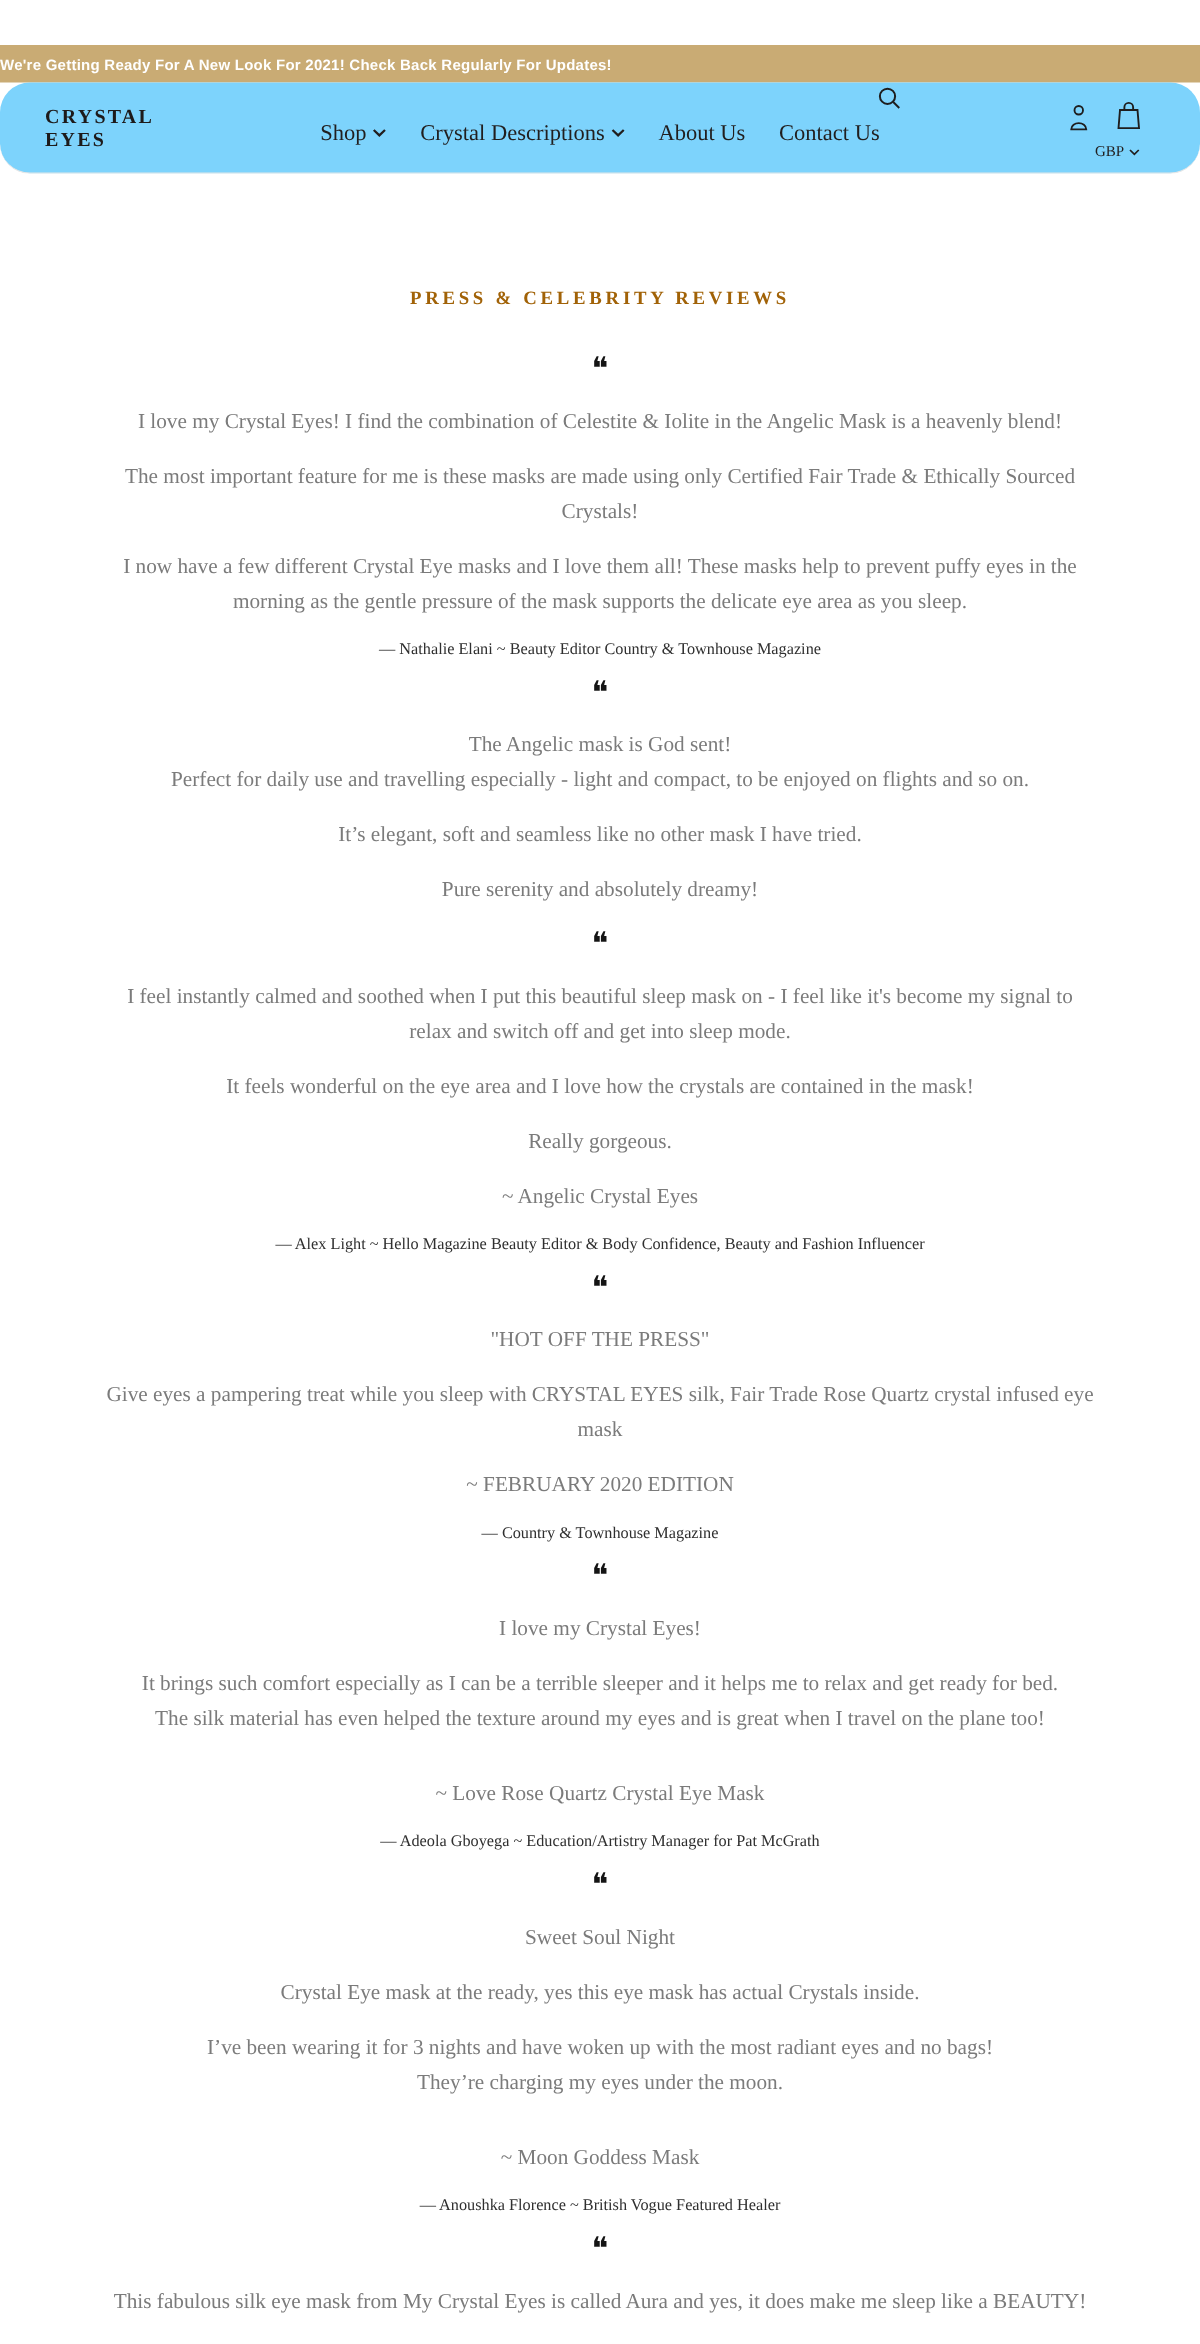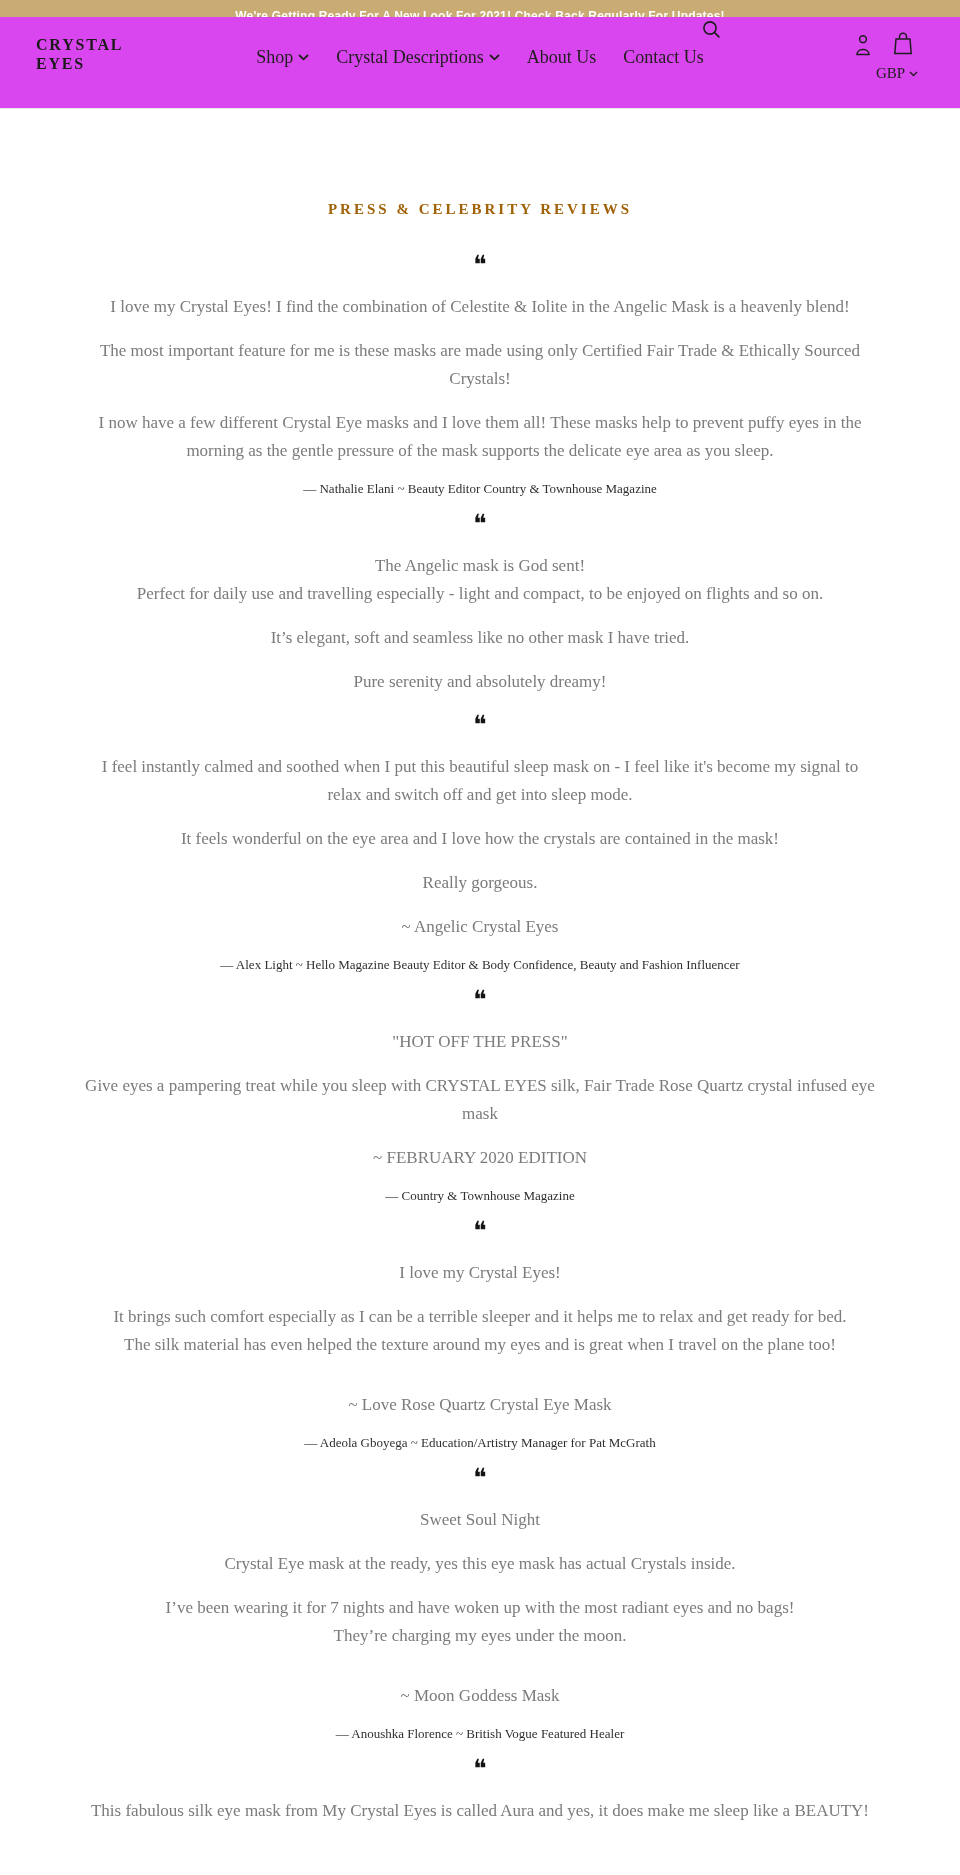--- a/index.html
+++ b/index.html
@@ -1,37 +1,38 @@
 <!DOCTYPE html>
 <html><head>
 <meta charset="utf-8">
 <style>
   * { margin: 0; padding: 0; box-sizing: border-box; }
   html, body { background: #ffffff; }
   body { font-family: "Liberation Serif", serif; width: 960px; margin: 0 auto; }
 
   
   .announcement {
-    height: 17px;
+    height: 30px;
     background: #c9ab74;
     color: #ffffff;
-    text-align: center;
     font-family: "Liberation Sans", sans-serif;
     font-size: 12px;
     font-weight: 700;
     line-height: 33px;
     letter-spacing: 0.2px;
+    margin-top: 36px;
   }
 
   
   .site-header {
     position: relative;
-    height: 92px;
-    background: #d946ef;
+    height: 73px;
+    background: #7dd3fc;
     border-bottom: 1px solid #e7e7e7;
+    border-radius: 24px;
   }
   .logo {
     position: absolute;
     left: 36px;
     top: 18px;
     font-size: 16px;
     font-weight: 700;
     letter-spacing: 1.8px;
     line-height: 19px;
     color: #1d1a1a;
@@ -58,21 +59,21 @@
   .search-btn  { left: 702px; top: 3px; }
   .account-btn { left: 854px; top: 17px; }
   .cart-btn    { left: 893px; top: 15px; }
   .currency {
     position: absolute;
     left: 876px;
     top: 48px;
     display: inline-flex;
     align-items: center;
     gap: 4px;
-    font-size: 15px;
+    font-size: 12px;
     color: #211e1e;
     cursor: pointer;
   }
 
   
   .container {
     max-width: 850px;
     margin: 0 auto;
     text-align: center;
     padding: 92px 25px 0;
@@ -236,21 +237,21 @@
           <p class="review-text">~ Love Rose Quartz Crystal Eye Mask</p>
         </div>
     <p class="attribution">— Adeola Gboyega ~ Education/Artistry Manager for Pat McGrath</p>
   </section>
 
   <section class="review">
     <div class="quote-mark">❝</div>
     <div class="review-body">
           <p class="review-text">Sweet Soul Night</p>
           <p class="review-text">Crystal Eye mask at the ready, yes this eye mask has actual Crystals inside.</p>
-          <p class="review-text">I’ve been wearing it for 7 nights and have woken up with the most radiant eyes and no bags!
+          <p class="review-text">I’ve been wearing it for 3 nights and have woken up with the most radiant eyes and no bags!
 They’re charging my eyes under the moon.</p>
           <p class="review-text spacer"></p>
           <p class="review-text">~ Moon Goddess Mask</p>
         </div>
     <p class="attribution">— Anoushka Florence ~ British Vogue Featured Healer</p>
   </section>
 
   <section class="review">
     <div class="quote-mark">❝</div>
     <div class="review-body">

